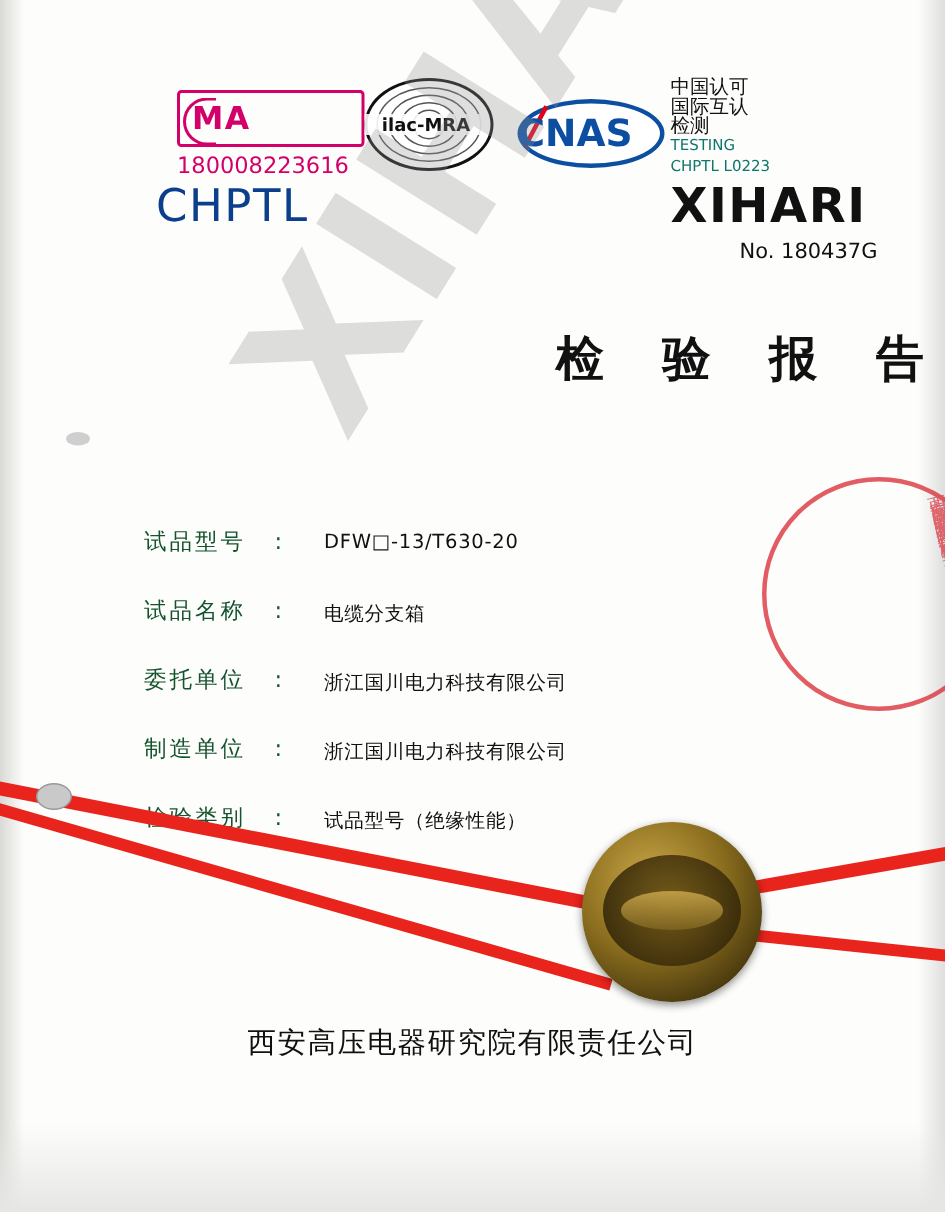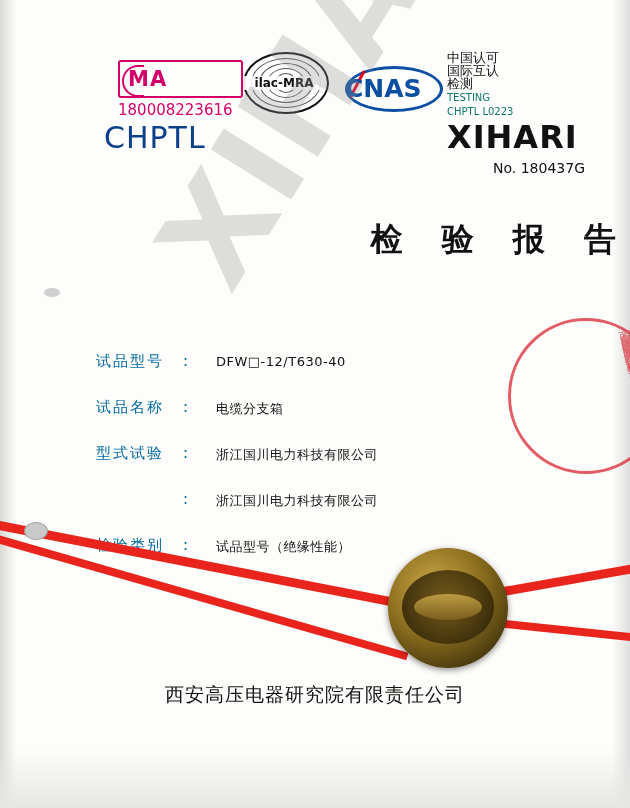--- a/index.html
+++ b/index.html
@@ -258,21 +258,21 @@
     height: 46px;
   }
   .field-label {
     position: absolute;
     left: 96px;
     top: 0;
     width: 112px;
     font-family: "DejaVu Sans", sans-serif;
     font-size: 15px;
     letter-spacing: 2px;
-    color: #0369a1;
+    color: #14532d;
   }
   .field-value {
     position: absolute;
     left: 216px;
     top: 2px;
     font-family: "DejaVu Sans", sans-serif;
     font-size: 13px;
     color: #111;
     letter-spacing: 0.5px;
   }
@@ -477,36 +477,37 @@
 
   <div class="watermark">XIHARI</div>
 
   <div class="doc-title">检 验 报 告</div>
 
   <div class="fields">
 
     <div class="field-row">
       <div class="field-label">试品型号</div>
       <div class="field-label" style="left:183px;width:20px;">:</div>
-      <div class="field-value">DFW□-12/T630-40</div>
+      <div class="field-value">DFW□-13/T630-20</div>
     </div>
 
     <div class="field-row">
       <div class="field-label">试品名称</div>
       <div class="field-label" style="left:183px;width:20px;">:</div>
       <div class="field-value">电缆分支箱</div>
     </div>
 
     <div class="field-row">
-      <div class="field-label">型式试验</div>
+      <div class="field-label">委托单位</div>
       <div class="field-label" style="left:183px;width:20px;">:</div>
       <div class="field-value">浙江国川电力科技有限公司</div>
     </div>
 
     <div class="field-row">
+      <div class="field-label">制造单位</div>
       <div class="field-label" style="left:183px;width:20px;">:</div>
       <div class="field-value">浙江国川电力科技有限公司</div>
     </div>
 
     <div class="field-row">
       <div class="field-label">检验类别</div>
       <div class="field-label" style="left:183px;width:20px;">:</div>
       <div class="field-value">试品型号（绝缘性能）</div>
     </div>
 

